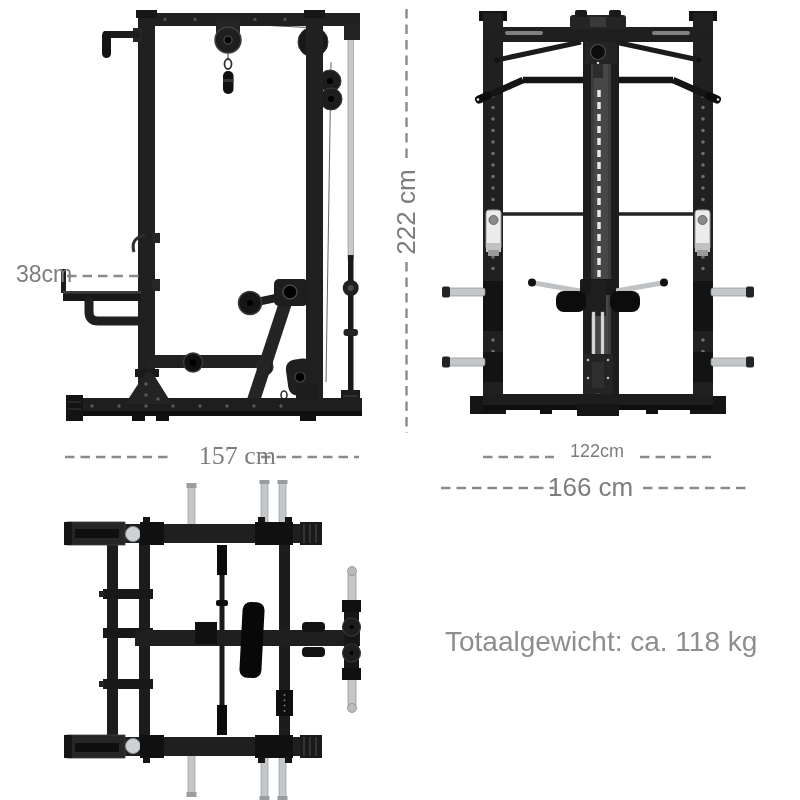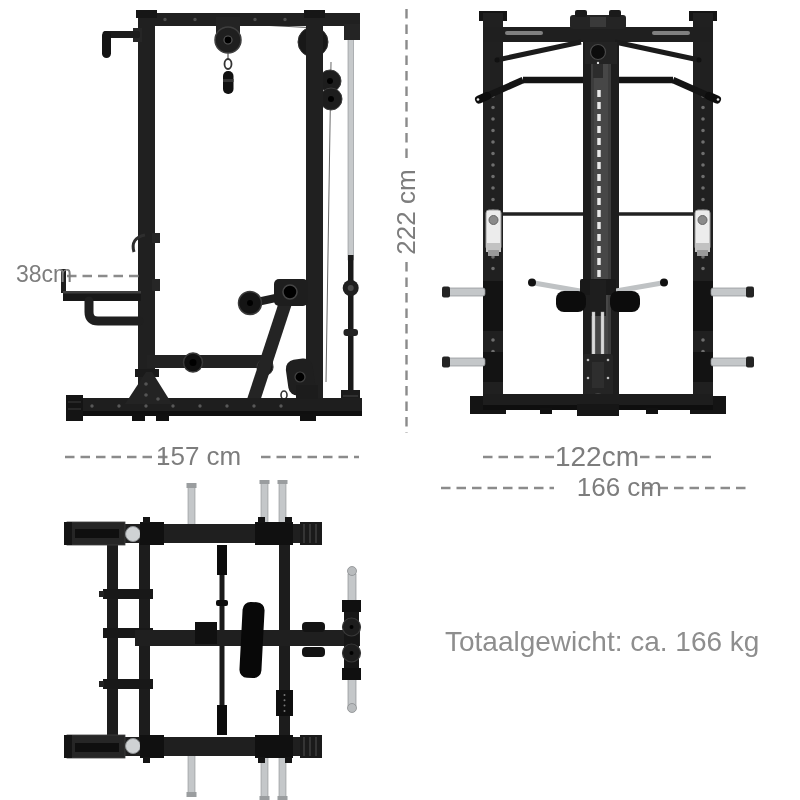--- a/index.html
+++ b/index.html
@@ -4,23 +4,23 @@
 <style>
   html,body{margin:0;padding:0;background:#ffffff;}
   body{width:800px;height:800px;position:relative;overflow:hidden;
        font-family:"Liberation Sans","DejaVu Sans",sans-serif;}
   .view{position:absolute;}
   .dim-label{position:absolute;color:#7d7d7d;white-space:nowrap;
              font-family:"Liberation Sans","DejaVu Sans",sans-serif;}
   #label-38{left:16px;top:261px;font-size:23px;}
   #label-222{left:335px;top:198px;width:140px;height:28px;text-align:center;
              font-size:26px;transform:rotate(-90deg);transform-origin:center;}
-  #label-157{left:156px;top:441px;width:120px;text-align:left;font-size:26px;}
-  #label-122{left:537px;top:441px;width:120px;text-align:center;font-size:28px;}
-  #label-166{left:532px;top:472px;width:130px;text-align:right;font-size:26px;}
+  #label-157{left:156px;top:441px;width:120px;text-align:right;font-size:26px;font-family:Liberation Serif, serif;}
+  #label-122{left:537px;top:441px;width:120px;text-align:center;font-size:18px;}
+  #label-166{left:548px;top:472px;width:130px;text-align:left;font-size:26px;}
   #label-weight{left:445px;top:626px;font-size:28px;color:#8e8e8e;}
   svg{display:block;}
 </style>
 </head>
 <body>
 
 <svg class="view" style="left:60px;top:5px;" width="310" height="420" viewBox="60 5 310 420">
   <g>
     <line x1="240" y1="24" x2="318" y2="28" stroke="#555" stroke-width="1"></line>
     <line x1="331" y1="62" x2="326" y2="382" stroke="#666" stroke-width="1"></line>
@@ -322,13 +322,13 @@
     <line x1="441" y1="488" x2="554" y2="488"></line>
     <line x1="643" y1="488" x2="748" y2="488"></line>
   </g>
 </svg>
 
 <div id="label-38" class="dim-label">38cm</div>
 <div id="label-222" class="dim-label">222 cm</div>
 <div id="label-157" class="dim-label">157 cm</div>
 <div id="label-122" class="dim-label">122cm</div>
 <div id="label-166" class="dim-label">166 cm</div>
-<div id="label-weight" class="dim-label">Totaalgewicht: ca. 166 kg</div>
+<div id="label-weight" class="dim-label">Totaalgewicht: ca. 118 kg</div>
 
 </body></html>

